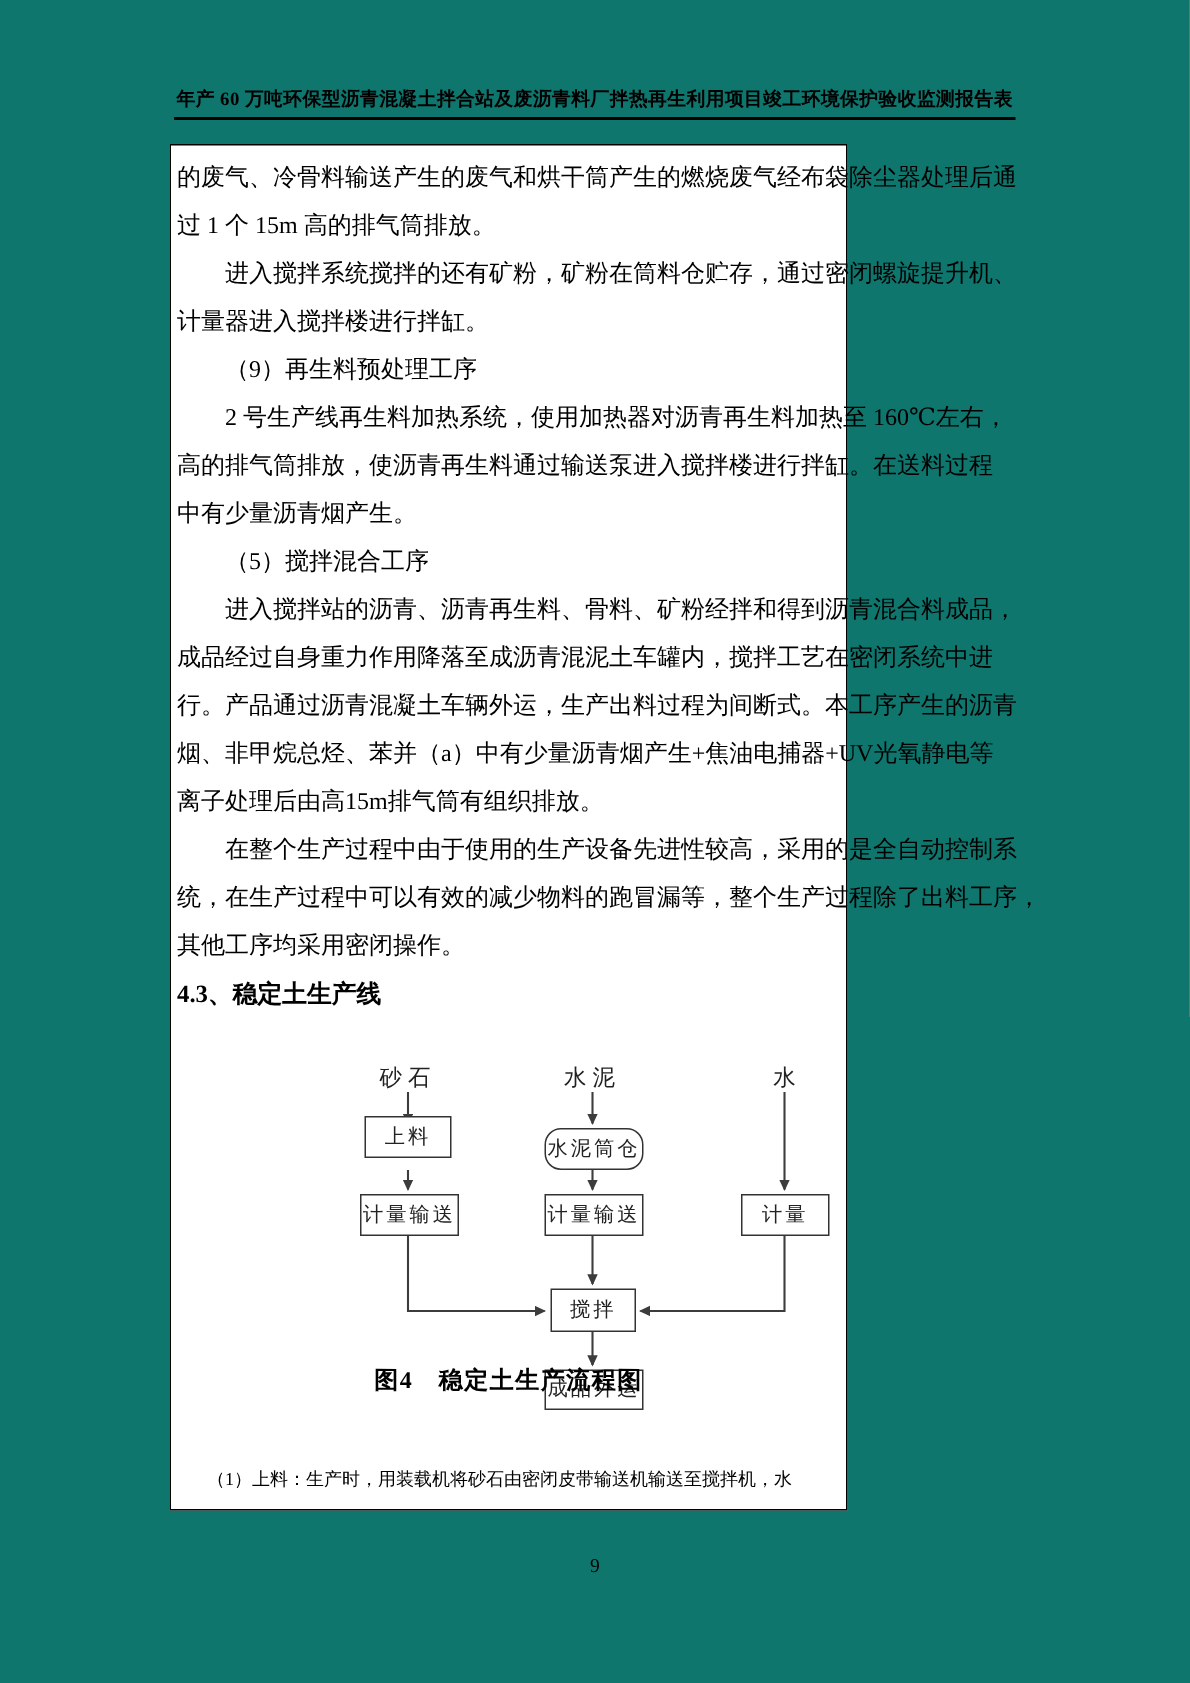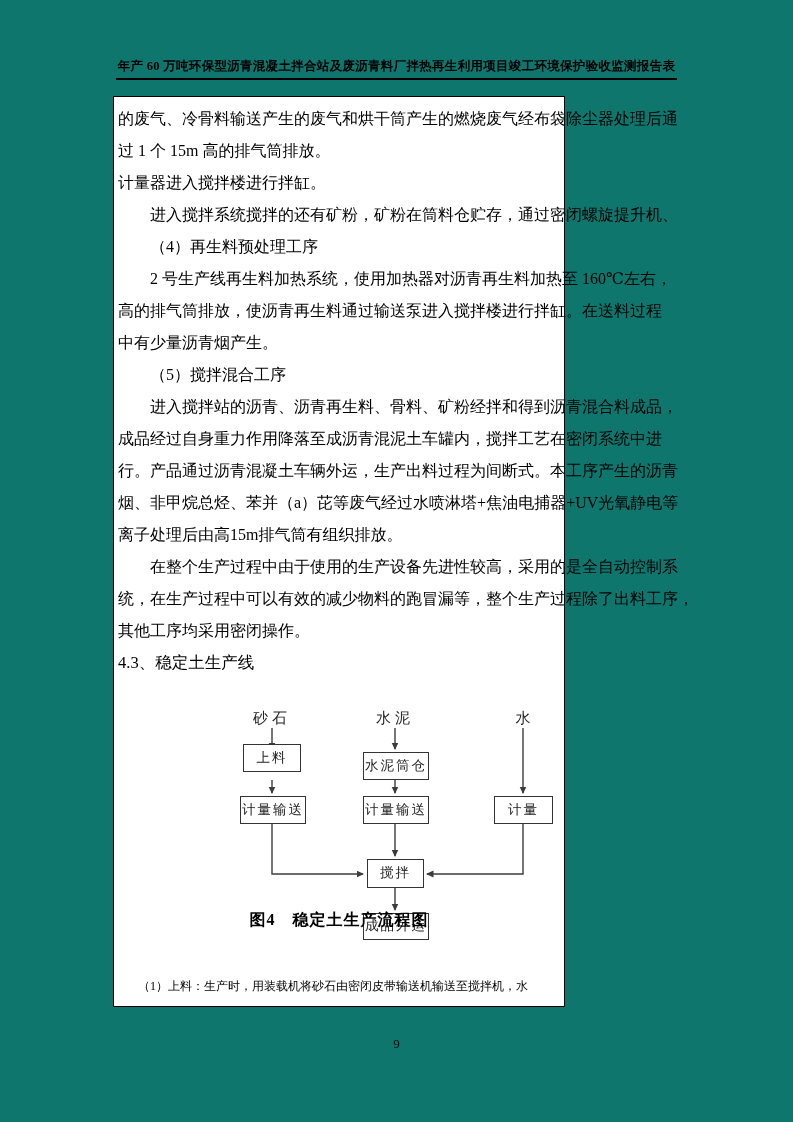--- a/index.html
+++ b/index.html
@@ -51,21 +51,21 @@
     line-height: 32px;
     font-size: 16px;
     white-space: nowrap;
     letter-spacing: 0px;
   }
   .ln.ind { padding-left: 32px; }
   .section-heading {
     height: 32px;
     line-height: 32px;
     font-size: 16.5px;
-    font-weight: normal;
+    font-weight: bold;
     white-space: nowrap;
   }
   
   .flowchart {
     position: absolute;
     left: 0;
     top: 610px;
     width: 566px;
     height: 245px;
   }
@@ -126,31 +126,31 @@
 
 <div class="page">
 
   <div class="header-title">年产 60 万吨环保型沥青混凝土拌合站及废沥青料厂拌热再生利用项目竣工环境保护验收监测报告表</div>
 
   <div class="content-box">
 
     <div class="text-area">
       <div class="ln">的废气、冷骨料输送产生的废气和烘干筒产生的燃烧废气经布袋除尘器处理后通</div>
       <div class="ln">过 1 个 15m 高的排气筒排放。</div>
+      <div class="ln ind">进入搅拌系统搅拌的还有矿粉，矿粉在筒料仓贮存，通过密闭螺旋提升机、</div>
       <div class="ln">计量器进入搅拌楼进行拌缸。</div>
-      <div class="ln ind">进入搅拌系统搅拌的还有矿粉，矿粉在筒料仓贮存，通过密闭螺旋提升机、</div>
-      <div class="ln ind">（4）再生料预处理工序</div>
+      <div class="ln ind">（9）再生料预处理工序</div>
       <div class="ln ind">2 号生产线再生料加热系统，使用加热器对沥青再生料加热至 160℃左右，</div>
       <div class="ln">高的排气筒排放，使沥青再生料通过输送泵进入搅拌楼进行拌缸。在送料过程</div>
       <div class="ln">中有少量沥青烟产生。</div>
       <div class="ln ind">（5）搅拌混合工序</div>
       <div class="ln ind">进入搅拌站的沥青、沥青再生料、骨料、矿粉经拌和得到沥青混合料成品，</div>
       <div class="ln">成品经过自身重力作用降落至成沥青混泥土车罐内，搅拌工艺在密闭系统中进</div>
       <div class="ln">行。产品通过沥青混凝土车辆外运，生产出料过程为间断式。本工序产生的沥青</div>
-      <div class="ln">烟、非甲烷总烃、苯并（a）芘等废气经过水喷淋塔+焦油电捕器+UV光氧静电等</div>
+      <div class="ln">烟、非甲烷总烃、苯并（a）中有少量沥青烟产生+焦油电捕器+UV光氧静电等</div>
       <div class="ln">离子处理后由高15m排气筒有组织排放。</div>
       <div class="ln ind">在整个生产过程中由于使用的生产设备先进性较高，采用的是全自动控制系</div>
       <div class="ln">统，在生产过程中可以有效的减少物料的跑冒漏等，整个生产过程除了出料工序，</div>
       <div class="ln">其他工序均采用密闭操作。</div>
       <div class="section-heading">4.3、稳定土生产线</div>
     </div>
 
     <div class="flowchart">
 
       <svg width="566" height="245" viewBox="0 0 566 245">
@@ -170,21 +170,21 @@
           <path d="M409,117 L409,167 L313,167" marker-end="url(#arr)"></path>
           <path d="M281,181 L281,203" marker-end="url(#arr)"></path>
         </g>
       </svg>
 
       <div class="src-label" style="left:158px;">砂石</div>
       <div class="src-label" style="left:281px;">水泥</div>
       <div class="src-label" style="left:409px; letter-spacing:0;">水</div>
 
       <div class="fbox" style="left:129px; top:37px; width:58px; height:28px;">上料</div>
-      <div class="fbox" style="left:249px; top:45px; width:66px; height:28px;">水泥筒仓</div>
+      <div class="fbox" style="left:249px; top:45px; width:66px; height:28px;border-radius:11px;">水泥筒仓</div>
 
       <div class="fbox" style="left:126px; top:89px; width:66px; height:28px;">计量输送</div>
       <div class="fbox" style="left:249px; top:89px; width:66px; height:28px;">计量输送</div>
       <div class="fbox" style="left:380px; top:89px; width:59px; height:28px;">计量</div>
 
       <div class="fbox" style="left:253px; top:152px; width:57px; height:29px; line-height:26px;">搅拌</div>
 
       <div class="fbox" style="left:249px; top:206px; width:66px; height:27px; line-height:24px;">成品外运</div>
     </div>
 

